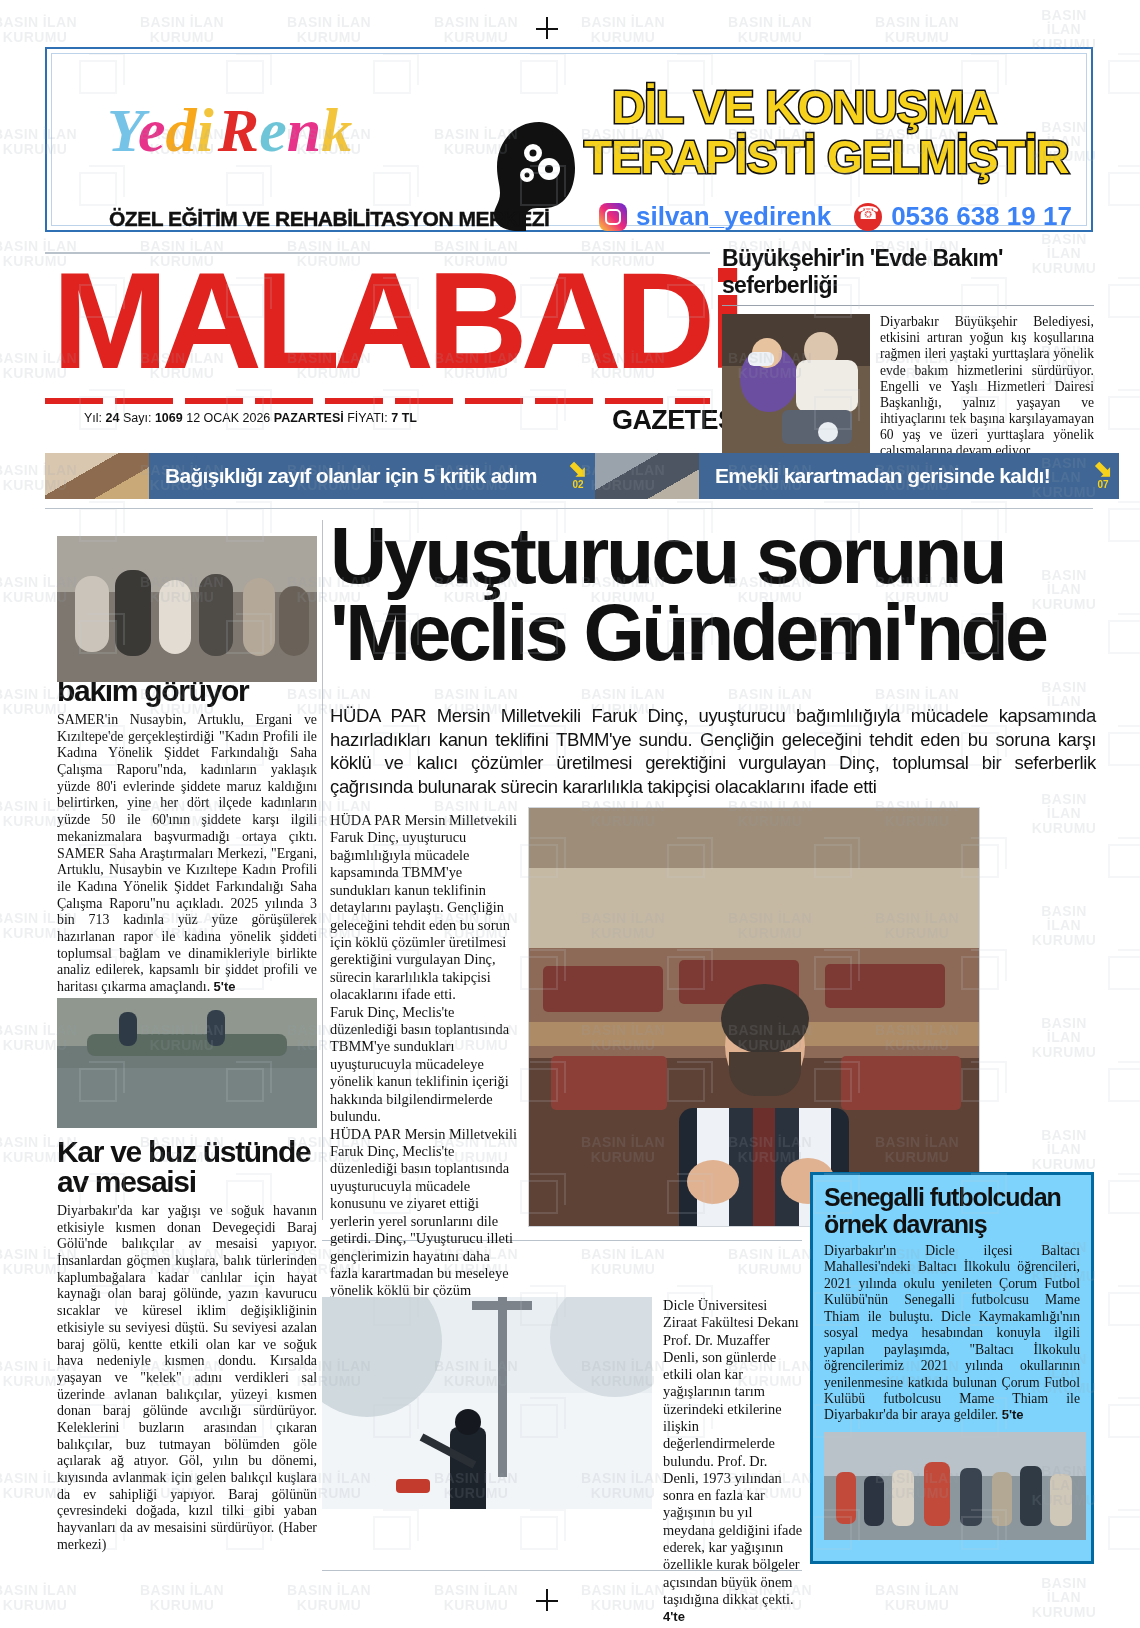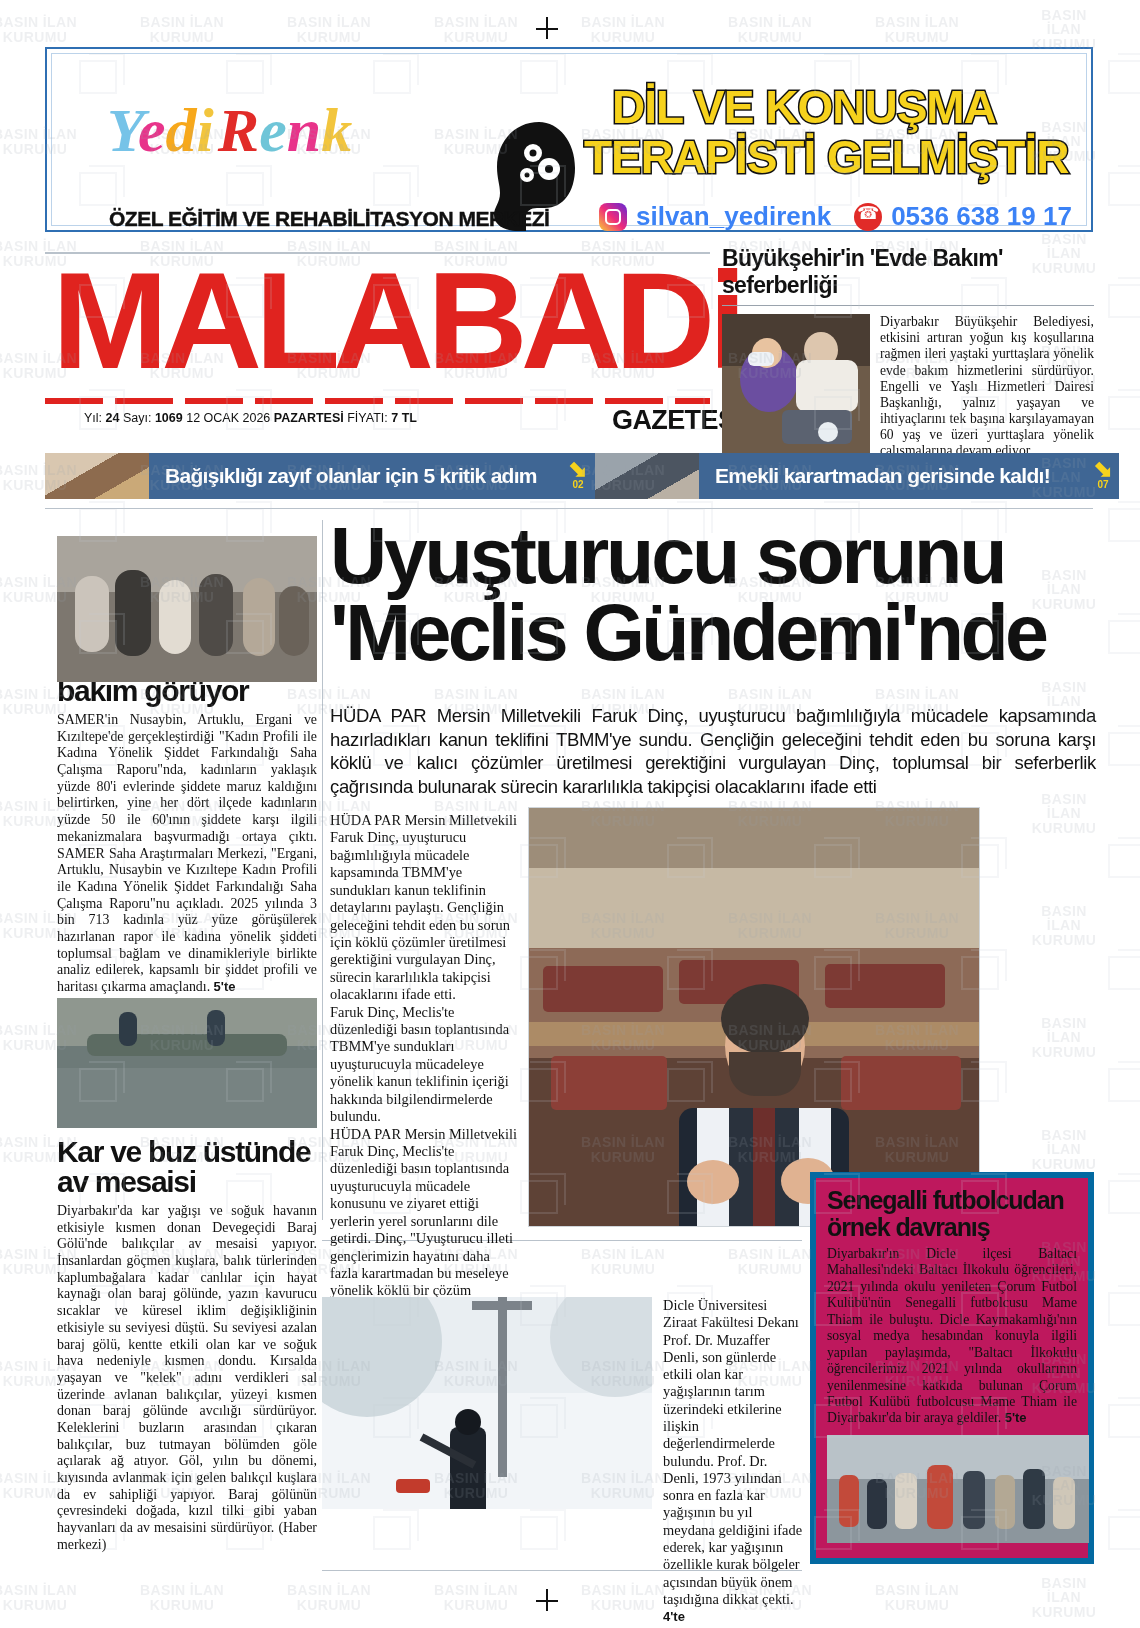--- a/index.html
+++ b/index.html
@@ -128,22 +128,22 @@
   .bh{position:absolute;left:330px;top:1255px;z-index:9;
       font-family:"Liberation Sans",sans-serif;font-weight:700;font-size:38px;
       letter-spacing:-1.7px;color:#111;white-space:nowrap;}
   .bphoto{position:absolute;left:322px;top:1297px;width:330px;height:268px;z-index:9;
       overflow:hidden;background:linear-gradient(180deg,#dfe5ea,#b7c0c7);}
   .bcol{position:absolute;left:663px;top:1297px;width:140px;z-index:9;
       font-size:14.4px;line-height:1.2;text-align:left;}
   .bcol p{margin:0;}
 
   
-  .sb{position:absolute;left:810px;top:1172px;width:284px;height:392px;background:#be185d;
-      border:6px solid #0369a1;box-sizing:border-box;z-index:12;padding:10px 11px;}
+  .sb{position:absolute;left:810px;top:1172px;width:284px;height:392px;background:#7dd3fc;
+      border:3px solid #0369a1;box-sizing:border-box;z-index:12;padding:10px 11px;}
   .sb h2{margin:0 0 6px;font-family:"Liberation Sans",sans-serif;font-weight:700;
       font-size:25px;line-height:1.0;letter-spacing:-1.1px;color:#111;}
   .sb p{margin:0;font-size:13.7px;line-height:1.2;text-align:justify;}
   .sb-photo{margin-top:8px;width:262px;height:108px;overflow:hidden;position:relative;
       background:linear-gradient(180deg,#cfd6db,#9aa4ac);}
 
   
   .blob{position:absolute;border-radius:50%;}
   .rect{position:absolute;}
 </style>

